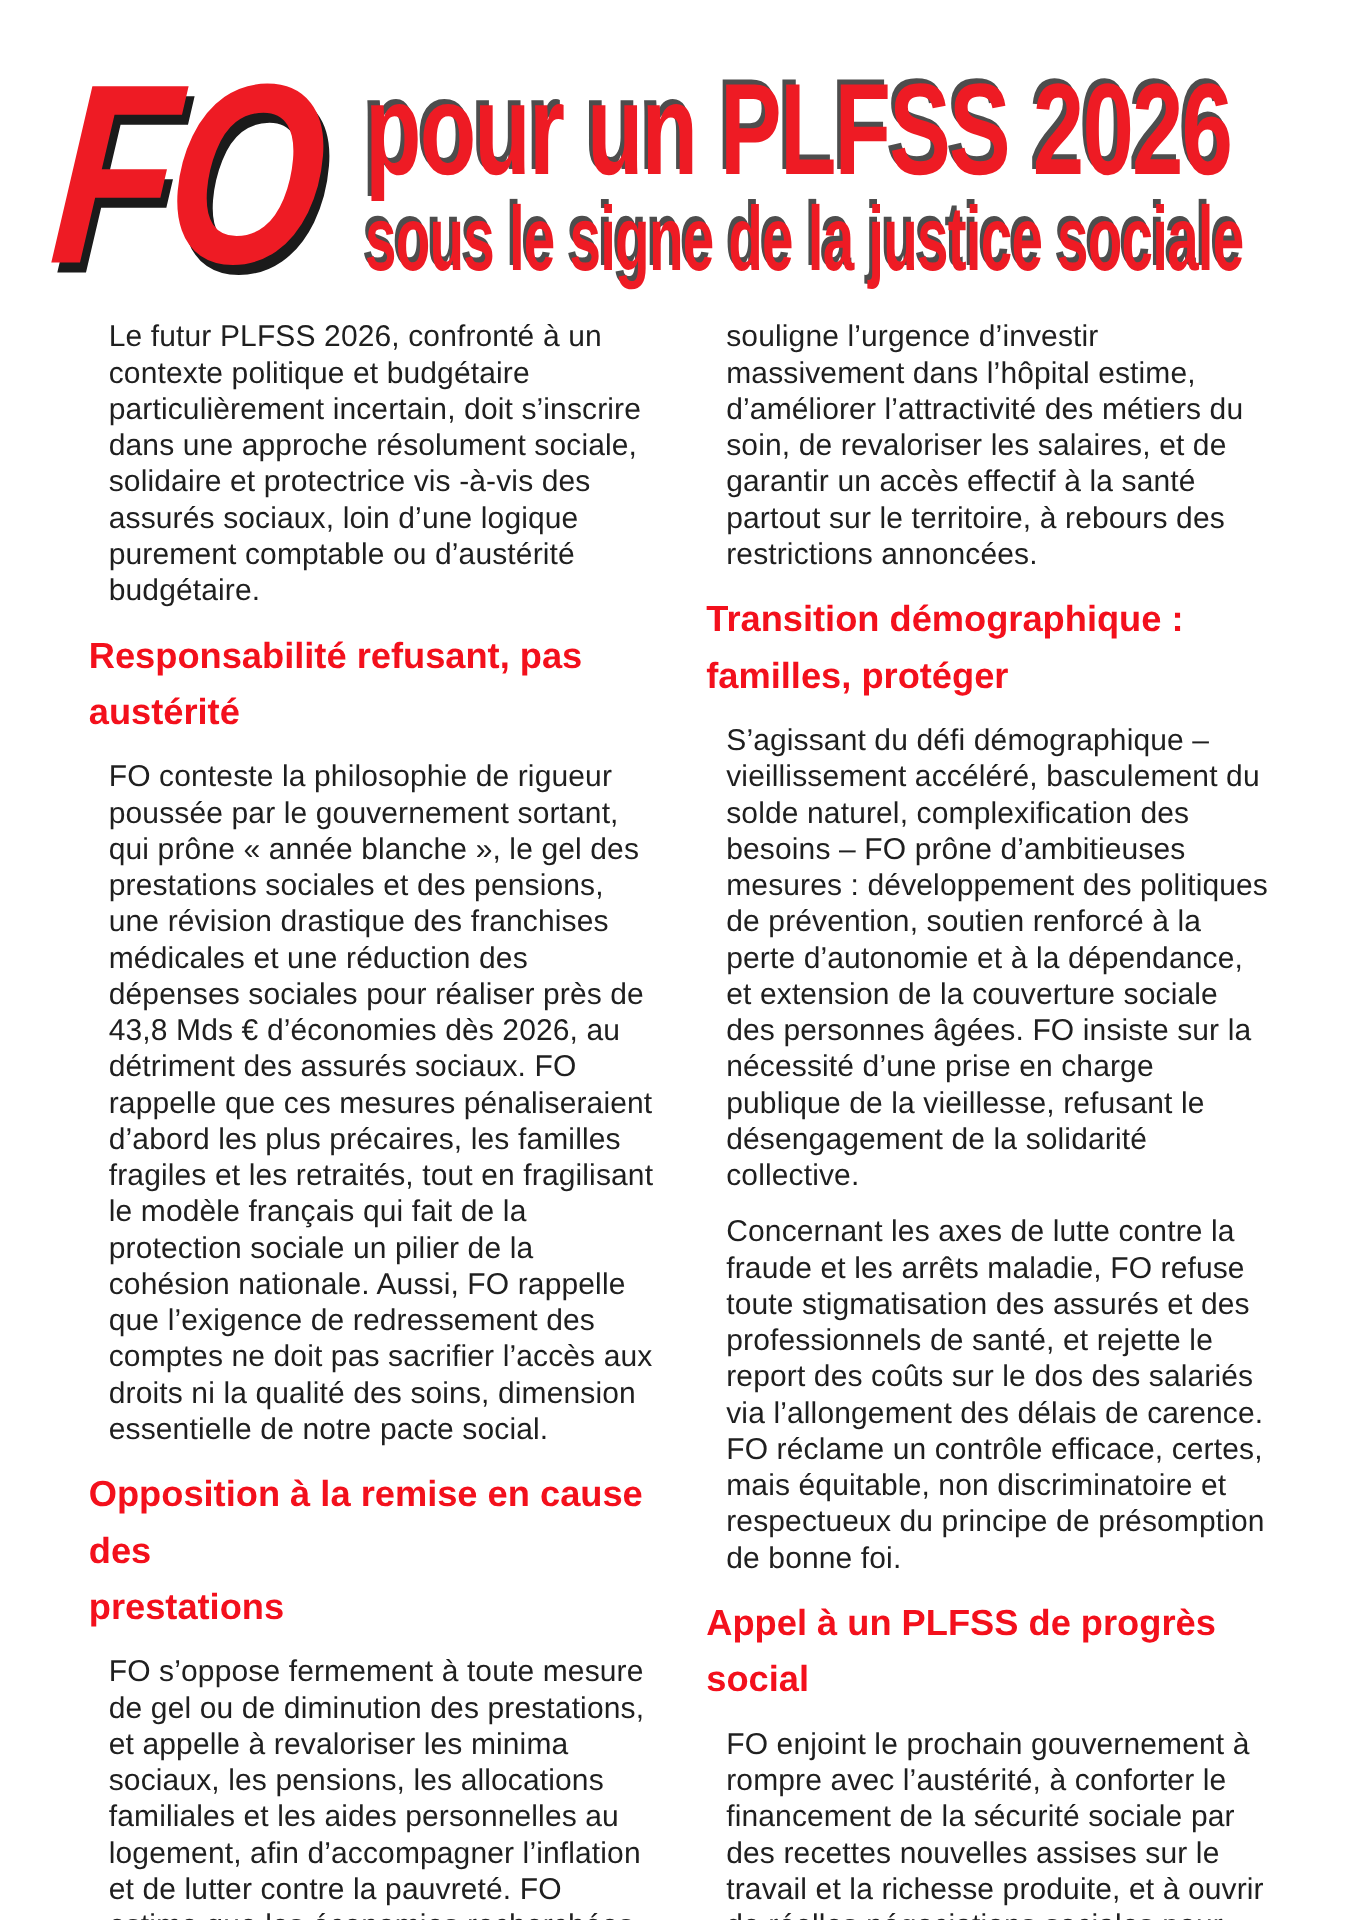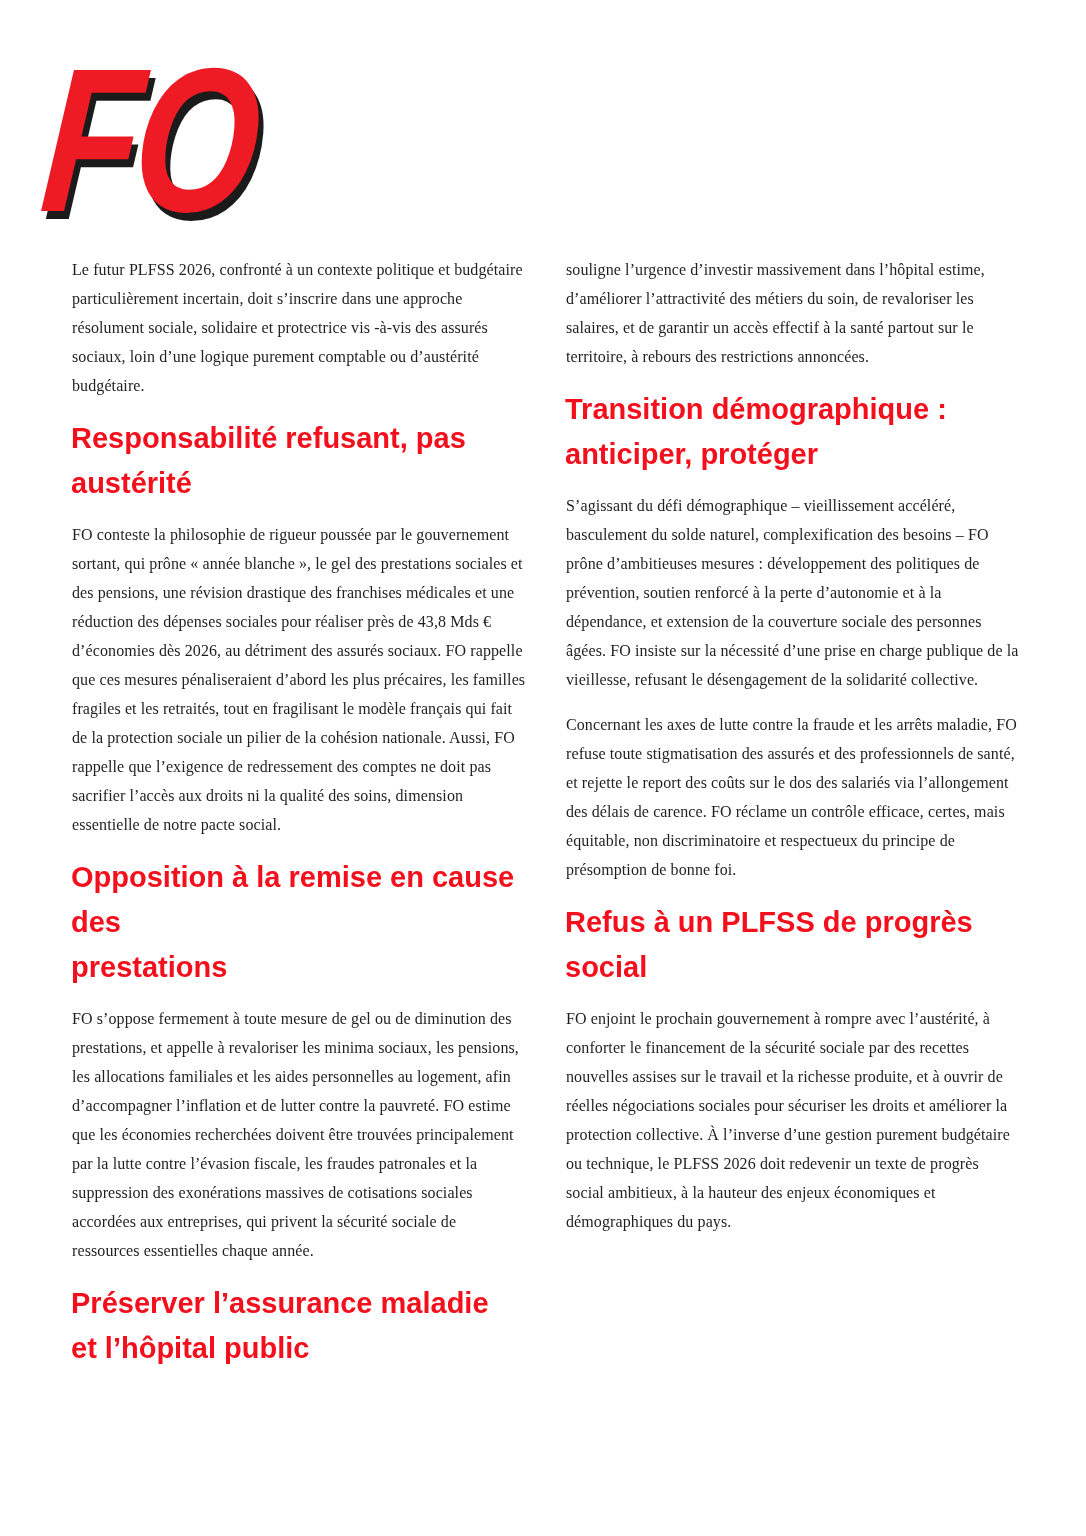--- a/index.html
+++ b/index.html
@@ -67,62 +67,65 @@
     left: 0;
     width: 1086px;
     display: flex;
     gap: 39px;
     padding: 0 66px 0 71px;
     box-sizing: border-box;
   }
   .col { width: 455px; flex: 0 0 455px; }
 
   .col p {
-    font-size: 16px;
+    font-size: 24px;
     line-height: 29px;
-    margin: 0 0 16px 1px;
+    margin: 0 0 16px 16px;
     letter-spacing: 0.1px;
-    font-family: Liberation Serif, serif;
   }
   .col h2 {
     font-size: 29px;
     line-height: 45px;
     font-weight: bold;
     color: var(--heading-red, #f3101c);
     margin: 0 0 14px 0;
     white-space: pre-line;
     letter-spacing: 0;
   }
 </style>
 </head>
 <body>
 
 <div class="page">
 
   <div class="logo">FO</div>
+  <div class="title-block">
+    <span class="title-line1">pour un PLFSS 2026</span><br>
+    <span class="title-line2">sous le signe de la justice sociale</span>
+  </div>
 
   <div class="content">
 
     <div class="col">
       <p>Le futur PLFSS 2026, confronté à un contexte politique et budgétaire particulièrement incertain, doit s’inscrire dans une approche résolument sociale, solidaire et protectrice vis -à-vis des assurés sociaux, loin d’une logique purement comptable ou d’austérité budgétaire.</p>
       <h2>Responsabilité refusant, pas austérité</h2>
       <p>FO conteste la philosophie de rigueur poussée par le gouvernement sortant, qui prône « année blanche », le gel des prestations sociales et des pensions, une révision drastique des franchises médicales et une réduction des dépenses sociales pour réaliser près de 43,8 Mds € d’économies dès 2026, au détriment des assurés sociaux. FO rappelle que ces mesures pénaliseraient d’abord les plus précaires, les familles fragiles et les retraités, tout en fragilisant le modèle français qui fait de la protection sociale un pilier de la cohésion nationale. Aussi, FO rappelle que l’exigence de redressement des comptes ne doit pas sacrifier l’accès aux droits ni la qualité des soins, dimension essentielle de notre pacte social.</p>
       <h2>Opposition à la remise en cause des
 prestations</h2>
       <p>FO s’oppose fermement à toute mesure de gel ou de diminution des prestations, et appelle à revaloriser les minima sociaux, les pensions, les allocations familiales et les aides personnelles au logement, afin d’accompagner l’inflation et de lutter contre la pauvreté. FO estime que les économies recherchées doivent être trouvées principalement par la lutte contre l’évasion fiscale, les fraudes patronales et la suppression des exonérations massives de cotisations sociales accordées aux entreprises, qui privent la sécurité sociale de ressources essentielles chaque année.</p>
       <h2>Préserver l’assurance maladie
 et l’hôpital public</h2>
 
     </div>
 
     <div class="col">
       <p>souligne l’urgence d’investir massivement dans l’hôpital estime, d’améliorer l’attractivité des métiers du soin, de revaloriser les salaires, et de garantir un accès effectif à la santé partout sur le territoire, à rebours des restrictions annoncées.</p>
       <h2>Transition démographique :
-anticiper, protéger</h2>
+familles, protéger</h2>
       <p>S’agissant du défi démographique – vieillissement accéléré, basculement du solde naturel, complexification des besoins – FO prône d’ambitieuses mesures : développement des politiques de prévention, soutien renforcé à la perte d’autonomie et à la dépendance, et extension de la couverture sociale des personnes âgées. FO insiste sur la nécessité d’une prise en charge publique de la vieillesse, refusant le désengagement de la solidarité collective.</p>
       <p>Concernant les axes de lutte contre la fraude et les arrêts maladie, FO refuse toute stigmatisation des assurés et des professionnels de santé, et rejette le report des coûts sur le dos des salariés via l’allongement des délais de carence. FO réclame un contrôle efficace, certes, mais équitable, non discriminatoire et respectueux du principe de présomption de bonne foi.</p>
-      <h2>Refus à un PLFSS de progrès social</h2>
+      <h2>Appel à un PLFSS de progrès social</h2>
       <p>FO enjoint le prochain gouvernement à rompre avec l’austérité, à conforter le financement de la sécurité sociale par des recettes nouvelles assises sur le travail et la richesse produite, et à ouvrir de réelles négociations sociales pour sécuriser les droits et améliorer la protection collective. À l’inverse d’une gestion purement budgétaire ou technique, le PLFSS 2026 doit redevenir un texte de progrès social ambitieux, à la hauteur des enjeux économiques et démographiques du pays.</p>
 
     </div>
 
   </div>
 </div>
 
 </body></html>

